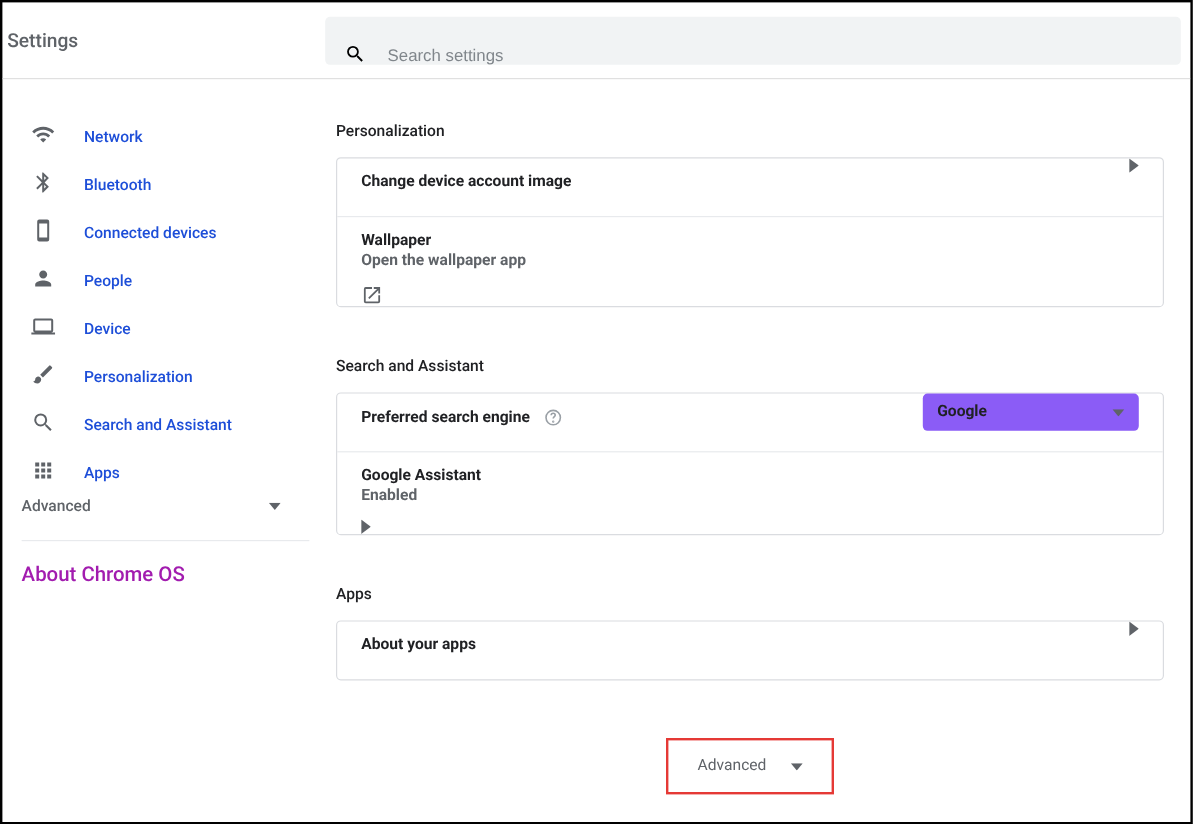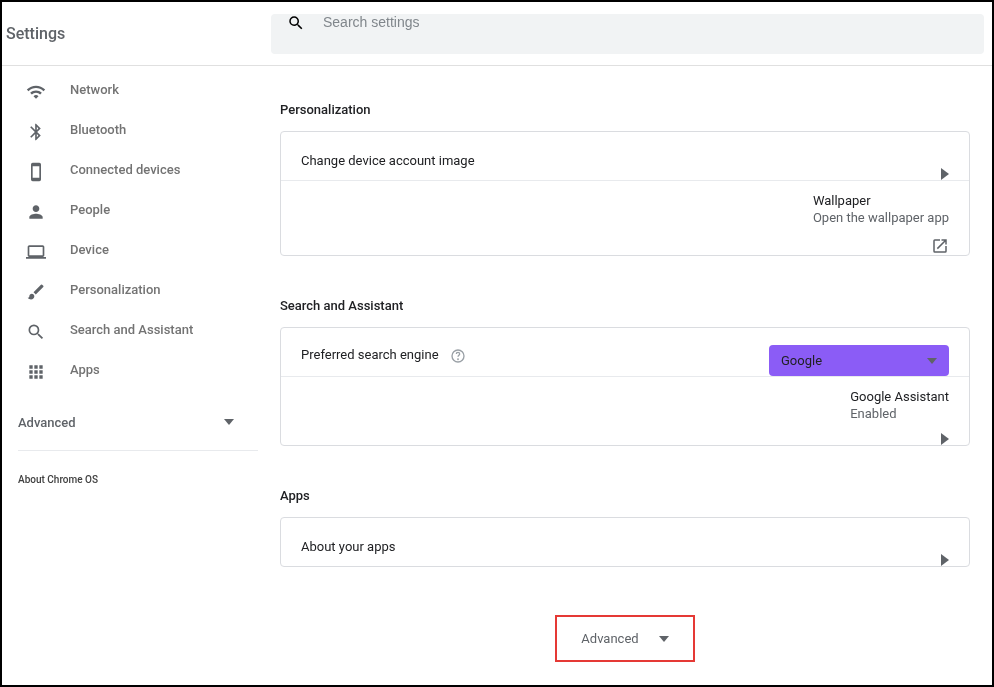--- a/index.html
+++ b/index.html
@@ -25,21 +25,21 @@
       font-weight: 500;
       color: #5f6368;
       width: 265px;
     }
     .search-container {
       flex: 1;
       background: #f1f3f4;
       border-radius: 4px;
       height: 40px;
       display: flex;
-      align-items: flex-start;
+      align-items: flex-end;
       padding: 0 16px;
       margin-right: 4px;
     }
     .search-icon-wrap {
       color: #5f6368;
       margin-right: 18px;
       display: flex;
     }
     .search-input {
       border: none;
@@ -54,24 +54,24 @@
       display: flex;
       height: calc(100% - 64px);
     }
     .sidebar {
       width: 256px;
       padding-top: 16px;
       overflow-y: auto;
     }
     .nav-item {
       display: flex;
-      align-items: flex-start;
+      align-items: flex-end;
       height: 40px;
       padding: 0 24px;
-      color: #737373;
+      color: #1d4ed8;
       cursor: pointer;
       font-size: 13px;
     }
     .nav-item .nav-icon {
       width: 20px;
       height: 20px;
       margin-right: 24px;
       color: #5f6368;
       display: flex;
       align-items: center;
@@ -92,22 +92,22 @@
     .adv-label { font-weight: 500; }
     .divider {
       border-top: 1px solid #e8eaed;
       margin: 8px 0 8px 16px;
     }
     .about-item {
       height: 40px;
       padding: 0 16px;
       display: flex;
       align-items: center;
-      color: #404040;
-      font-size: 10px;
+      color: #a21caf;
+      font-size: 17px;
       font-weight: 500;
       cursor: pointer;
     }
     .content {
       flex: 1;
       padding: 20px 22px 20px 22px;
       overflow-y: auto;
     }
     .section-title {
       font-size: 13px;
@@ -115,24 +115,25 @@
       color: #202124;
       padding: 16px 20px 14px 0;
     }
     .card {
       border: 1px solid #dadce0;
       border-radius: 4px;
       background: #fff;
     }
     .row {
       display: flex;
-      align-items: flex-end;
+      align-items: flex-start;
       min-height: 48px;
       padding: 0 20px;
       cursor: pointer;
+      font-weight: bold;
     }
     .row + .row { border-top: 1px solid #e8eaed; flex-direction: column; }
     .row-main { flex: 1; padding: 12px 0; }
     .row-title { font-size: 13px; color: #202124; }
     .row-sub { font-size: 13px; color: #5f6368; margin-top: 2px; }
     .row-action {
       color: #5f6368;
       display: flex;
       align-items: center;
     }

